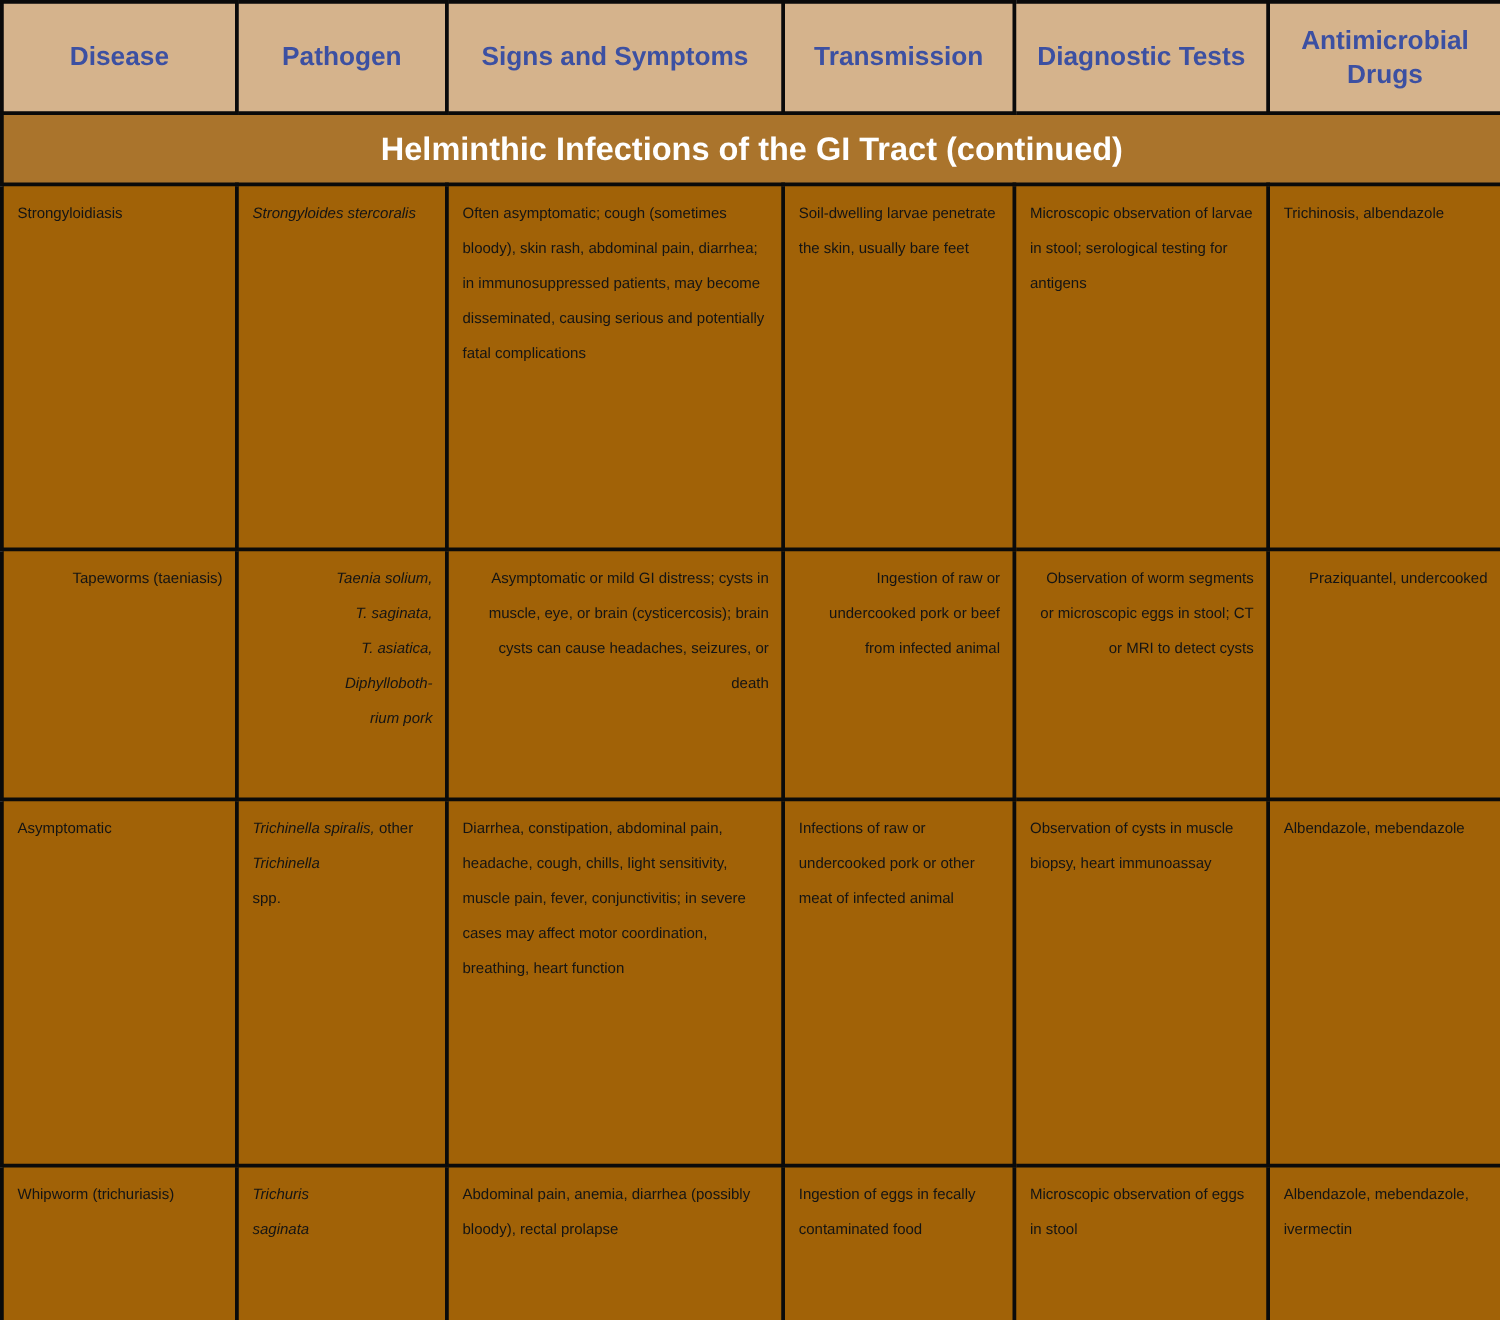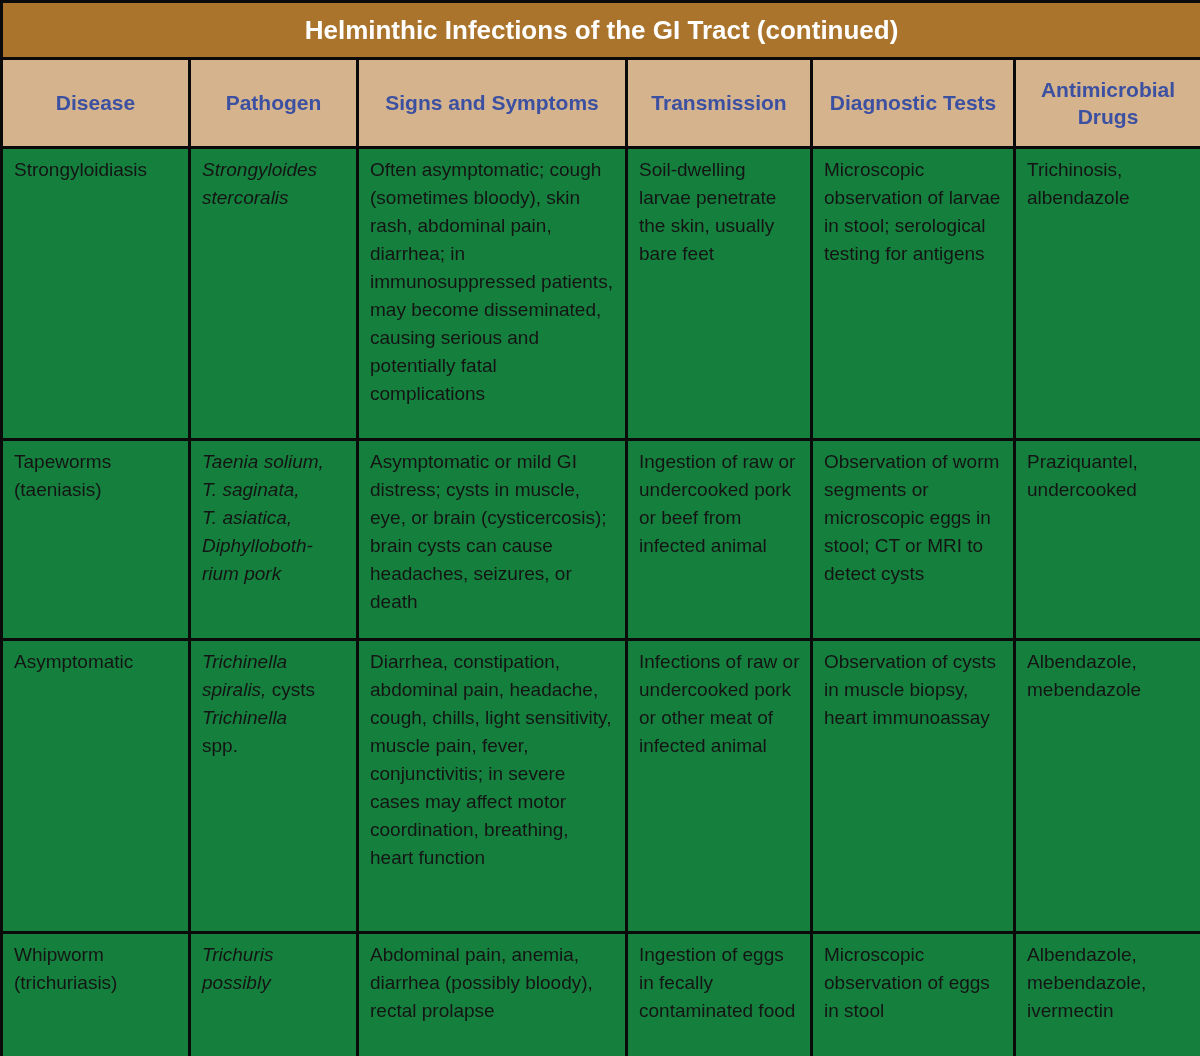--- a/index.html
+++ b/index.html
@@ -27,58 +27,58 @@
     color:#3c50a2;
     font-size:21px;
     font-weight:bold;
     text-align:center;
     vertical-align:middle;
     height:78px;
     padding:4px 10px;
     line-height:1.3;
   }
   td{
-    background:#15803d;
+    background:#a16207;
     color:#141414;
     vertical-align:top;
     padding:7px 10px 6px 11px;
-    font-size:19px;
+    font-size:12px;
     line-height:28px;
   }
   td.pathogen{white-space:pre-line;}
   .it{font-style:italic;}
   tr.r1{height:292px;}
-  tr.r2{height:200px;}
+  tr.r2{height:200px;text-align:right;}
   tr.r3{height:293px;}
   tr.r4{height:131px;}
 </style>
 </head>
 <body>
 
 <div class="wrap">
   <table class="tbl">
     <colgroup>
       <col style="width:188px">
       <col style="width:168px">
       <col style="width:269px">
       <col style="width:185px">
       <col style="width:203px">
       <col style="width:187px">
     </colgroup>
     <thead>
       <tr>
-        <th colspan="6" class="title-cell">Helminthic Infections of the GI Tract (continued)</th>
-      </tr>
-      <tr>
         <th class="colhead">Disease</th>
         <th class="colhead">Pathogen</th>
         <th class="colhead">Signs and Symptoms</th>
         <th class="colhead">Transmission</th>
         <th class="colhead">Diagnostic Tests</th>
         <th class="colhead">Antimicrobial Drugs</th>
+      </tr>
+      <tr>
+        <th colspan="6" class="title-cell">Helminthic Infections of the GI Tract (continued)</th>
       </tr>
     </thead>
     <tbody>
       <tr class="r1">
         <td>Strongyloidiasis</td>
         <td class="pathogen"><span class="it">Strongyloides stercoralis</span></td>
         <td>Often asymptomatic; cough (sometimes bloody), skin rash, abdominal pain, diarrhea; in immunosuppressed patients, may become disseminated, causing serious and potentially fatal complications</td>
         <td>Soil-dwelling larvae penetrate the skin, usually bare feet</td>
         <td>Microscopic observation of larvae in stool; serological testing for antigens</td>
         <td>Trichinosis, albendazole</td>
@@ -90,32 +90,32 @@
 T. asiatica,
 Diphylloboth-
 rium pork</span></td>
         <td>Asymptomatic or mild GI distress; cysts in muscle, eye, or brain (cysticercosis); brain cysts can cause headaches, seizures, or death</td>
         <td>Ingestion of raw or undercooked pork or beef from infected animal</td>
         <td>Observation of worm segments or microscopic eggs in stool; CT or MRI to detect cysts</td>
         <td>Praziquantel, undercooked</td>
       </tr>
       <tr class="r3">
         <td>Asymptomatic</td>
-        <td class="pathogen"><span class="it">Trichinella spiralis,</span><span> cysts</span><span class="it">
+        <td class="pathogen"><span class="it">Trichinella spiralis,</span><span> other</span><span class="it">
 Trichinella</span><span>
 spp.</span></td>
         <td>Diarrhea, constipation, abdominal pain, headache, cough, chills, light sensitivity, muscle pain, fever, conjunctivitis; in severe cases may affect motor coordination, breathing, heart function</td>
         <td>Infections of raw or undercooked pork or other meat of infected animal</td>
         <td>Observation of cysts in muscle biopsy, heart immunoassay</td>
         <td>Albendazole, mebendazole</td>
       </tr>
       <tr class="r4">
         <td>Whipworm (trichuriasis)</td>
         <td class="pathogen"><span class="it">Trichuris
-possibly</span></td>
+saginata</span></td>
         <td>Abdominal pain, anemia, diarrhea (possibly bloody), rectal prolapse</td>
         <td>Ingestion of eggs in fecally contaminated food</td>
         <td>Microscopic observation of eggs in stool</td>
         <td>Albendazole, mebendazole, ivermectin</td>
       </tr>
     </tbody>
   </table>
 </div>
 
 </body></html>

